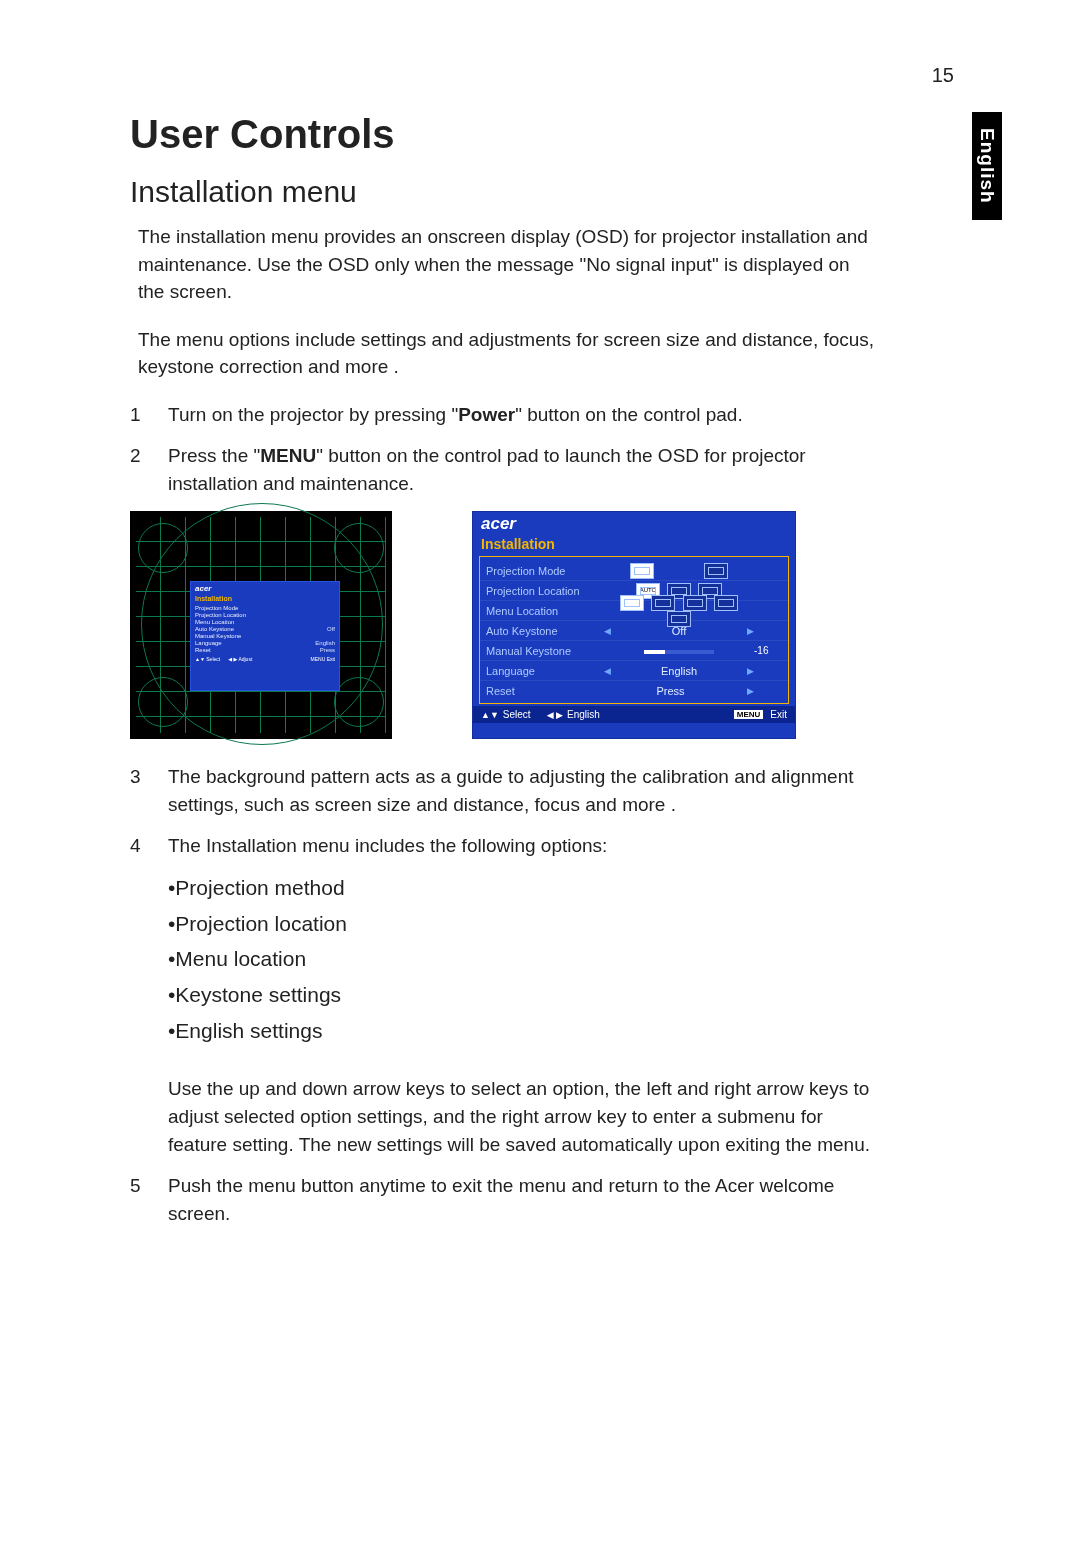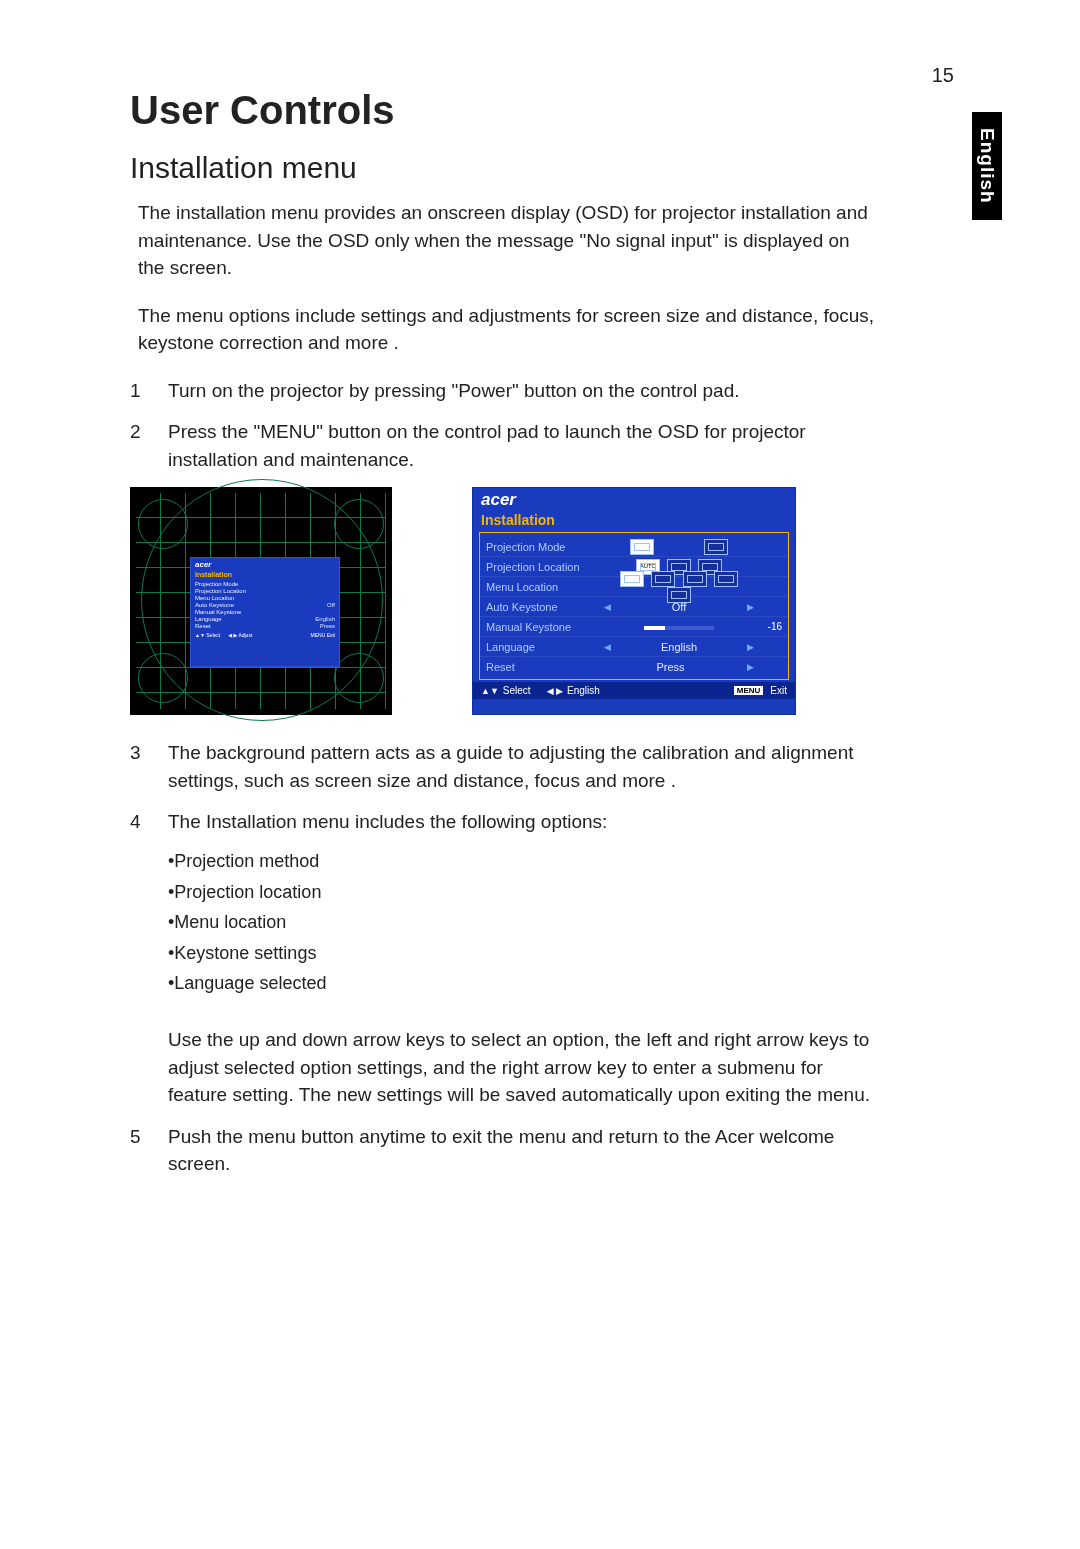--- a/index.html
+++ b/index.html
@@ -9,21 +9,21 @@
     font-family: "Segoe UI", Arial, sans-serif;
     display: flex;
     justify-content: center;
   }
   .page {
     width: 1080px;
     height: 1549px;
     background: #ffffff;
     position: relative;
     box-sizing: border-box;
-    padding: 40px 100px 60px 130px;
+    padding: 64px 100px 60px 130px;
     color: #222;
   }
   .page-number {
     position: absolute;
     top: 64px;
     right: 126px;
     font-size: 20px;
   }
   .lang-tab {
     position: absolute;
@@ -74,29 +74,29 @@
   }
   ol.steps > li > .num {
     position: absolute;
     left: 0;
     top: 0;
   }
   .bullets {
     margin: 10px 0 14px 0;
   }
   .bullets .b {
-    font-size: 18px;
+    font-size: 21px;
     line-height: 1.7;
   }
   .inner-para {
     font-size: 19px;
     line-height: 1.45;
     margin-top: 27px;
   }
-  .bold { font-weight: 400; }
+  .bold { font-weight: 700; }
 
   
   .figrow {
     display: flex;
     gap: 80px;
     margin: 6px 0 24px 0;
   }
 
   
   .calib {
@@ -177,21 +177,21 @@
     border-bottom: 1px solid rgba(255,255,255,0.08);
     position: relative;
   }
   .osd-row .lbl { flex: 0 0 118px; color: #aecaff; }
   .osd-row .val { flex: 1; text-align: center; color: #e0ecff; position: relative; }
   .osd-row .arrow-l, .osd-row .arrow-r {
     color: #6fa8ff; font-size: 9px;
   }
   .osd-row .arrow-l { margin-right: 10px; }
   .osd-row .arrow-r { margin-left: 10px; }
-  .osd-row .tail { flex: 0 0 28px; text-align: right; color: #fff; font-size: 10px; }
+  .osd-row .tail { flex: 0 0 28px; color: #fff; font-size: 10px; }
   .iconbox {
     display:inline-block; width:22px; height:14px;
     border:1px solid #9ec0ff; margin:0 2px; vertical-align:middle;
     position:relative; background:#153099;
   }
   .iconbox.sel { background:#ffffff; }
   .iconbox::after{
     content:""; position:absolute; inset:3px;
     border:1px solid #9ec0ff;
   }
@@ -380,21 +380,21 @@
       <span>The background pattern acts as a guide to adjusting the calibration and alignment settings, such as screen size and distance, focus and more .</span>
     </li>
     <li>
       <span class="num">4</span>
       <span>The Installation menu includes the following options:</span>
       <div class="bullets">
         <div class="b">•Projection method</div>
         <div class="b">•Projection location</div>
         <div class="b">•Menu location</div>
         <div class="b">•Keystone settings</div>
-        <div class="b">•Language selected</div>
+        <div class="b">•English settings</div>
       </div>
       <div class="inner-para">Use the up and down arrow keys to select an option, the left and right arrow keys to adjust selected option settings, and the right arrow key to enter a submenu for feature setting. The new settings will be saved automatically upon exiting the menu.</div>
     </li>
     <li>
       <span class="num">5</span>
       <span>Push the menu button anytime to exit the menu and return to the Acer welcome screen.</span>
     </li>
   </ol>
 
 </div>

